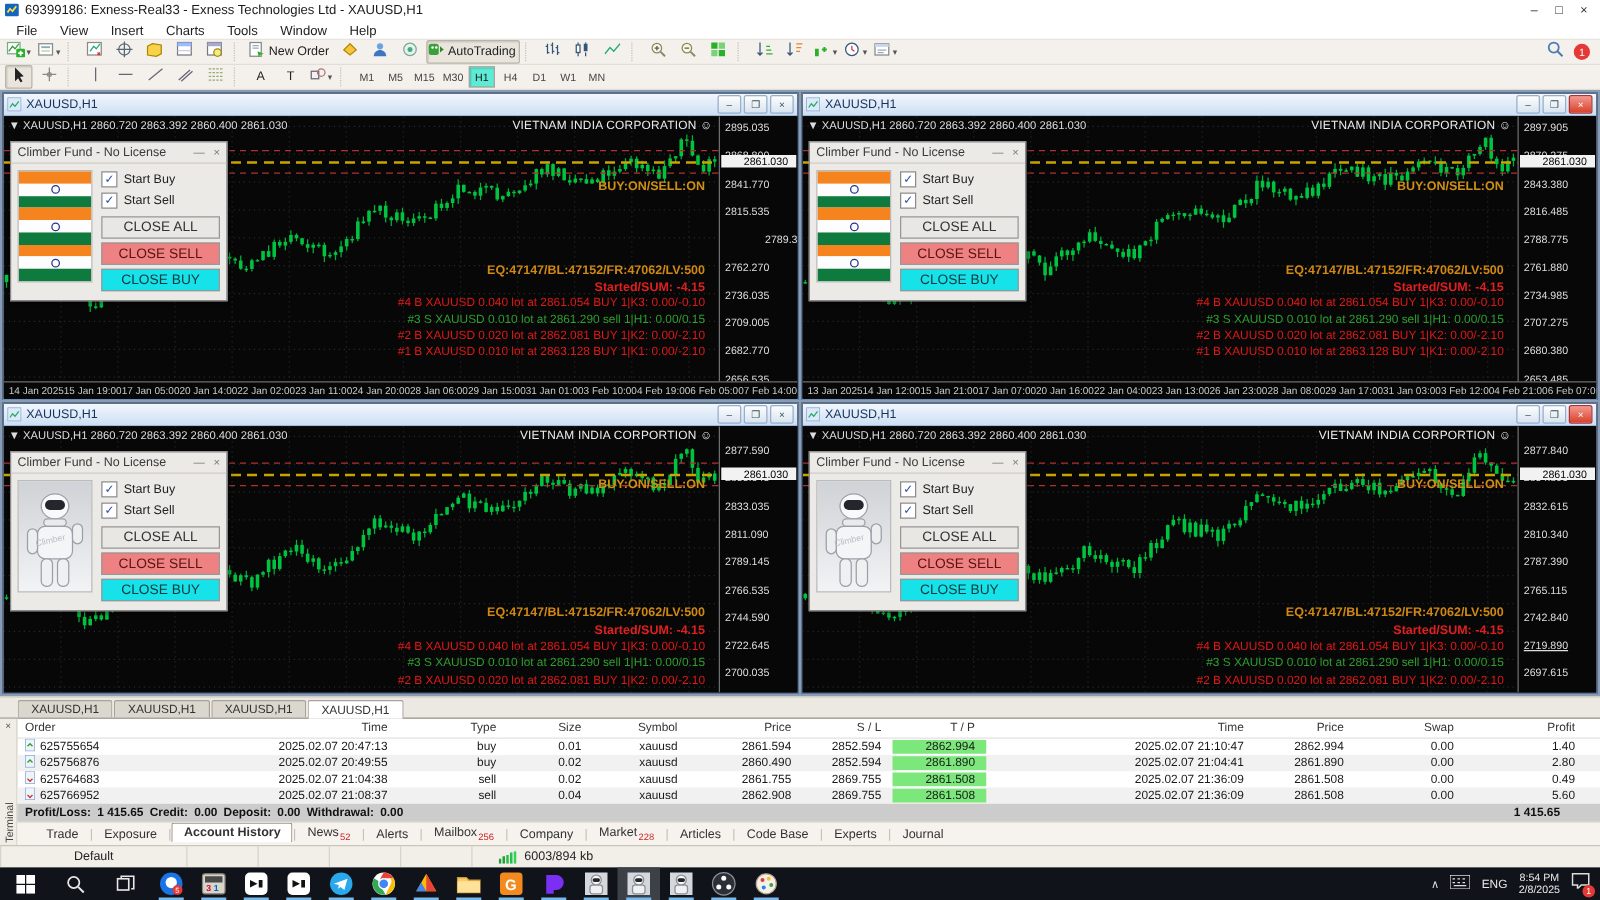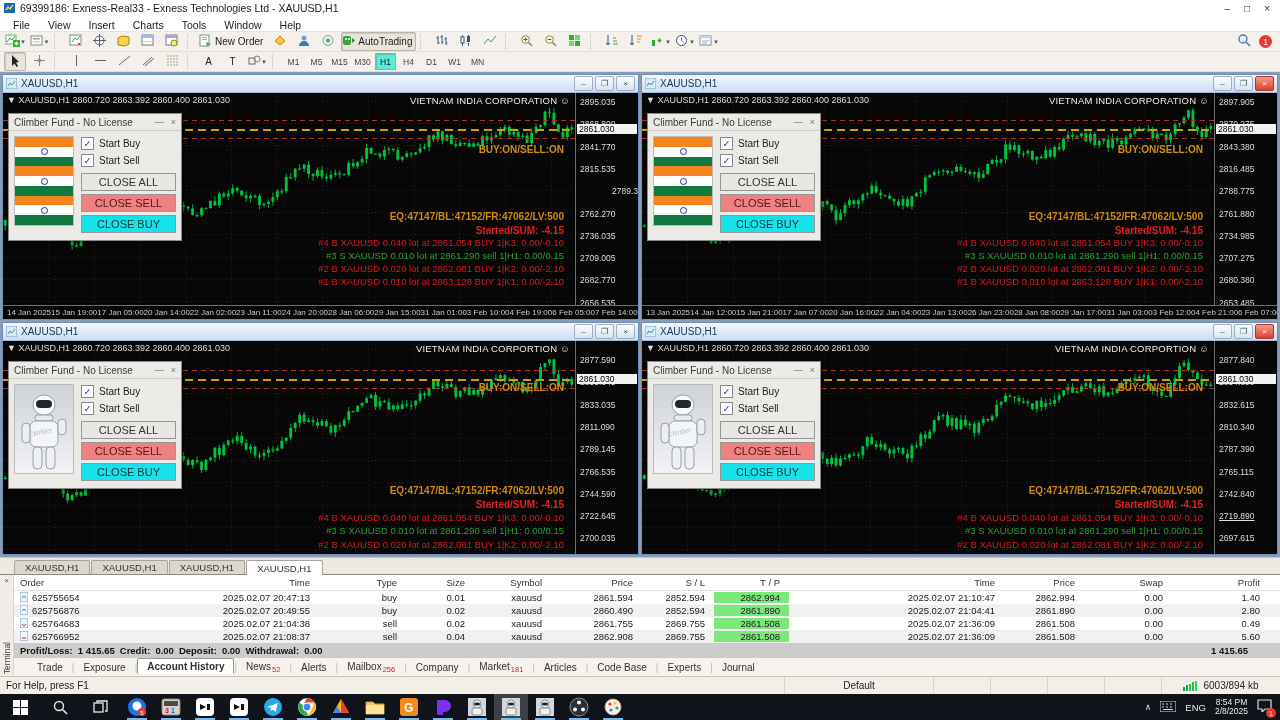--- a/index.html
+++ b/index.html
@@ -32,21 +32,21 @@
   .cbtn{width:17px;height:13px;background:linear-gradient(#fdfdfd,#d9e4f0);border:1px solid #98aecb;border-radius:2px;font-size:8px;color:#355;display:flex;align-items:center;justify-content:center;line-height:1;}
   .cbtn.close-red{background:linear-gradient(#f49a8e,#d9402a);color:#fff;border-color:#a33;}
   .cbody{position:relative;flex:1 1 auto;background:#070707;overflow:hidden;min-height:0;}
   .plot-svg{position:absolute;left:0;top:0;}
   .ohlc{position:absolute;left:4px;top:2px;font-size:9px;color:#dcdcdc;z-index:5;white-space:nowrap;}
   .corner{position:absolute;top:2px;font-size:9.5px;color:#ececec;z-index:5;letter-spacing:.2px;white-space:nowrap;}
   .dashline{position:absolute;left:0;z-index:2;}
   .chart-text{position:absolute;z-index:4;font-family:Liberation Sans, sans-serif;white-space:nowrap;text-align:right;}
   .pricescale{position:absolute;top:0;right:0;bottom:0;width:62px;background:#070707;border-left:1px solid #6e6e6e;z-index:6;}
   .pslabel{position:absolute;left:4px;font-size:8.5px;color:#dedede;white-space:nowrap;}
-  .pstag{position:absolute;left:1px;right:1px;background:#f2f2f2;color:#000;font-size:8.5px;padding:0 2px;z-index:7;}
+  .pstag{position:absolute;left:1px;right:1px;background:#f2f2f2;color:#000;font-size:8.5px;padding:0 18px;z-index:7;}
   .timeaxis{position:absolute;left:0;right:0;bottom:0;height:13px;background:#070707;border-top:1px solid #6e6e6e;display:flex;justify-content:space-between;align-items:center;padding:0 66px 0 4px;z-index:6;}
   .talabel{font-size:8px;color:#c9c9c9;white-space:nowrap;}
   
   .ea{position:absolute;left:5px;top:20px;width:172px;background:#eceae7;border:1px solid #8a8a8a;box-shadow:2px 2px 4px rgba(0,0,0,.45);z-index:10;}
   .ea-title{height:16px;display:flex;align-items:center;padding:0 5px;font-size:10px;color:#3a3a3a;border-bottom:1px solid #cfccc7;}
   .ea-title .ea-x{margin-left:auto;display:flex;gap:7px;color:#777;font-size:9px;}
   .ea-body{display:flex;padding:5px 5px 7px 5px;}
   .ea-img{width:58px;height:88px;border:1px solid #bbb;overflow:hidden;position:relative;flex:0 0 auto;}
   .flag{display:flex;flex-direction:column;height:100%;}
   .flag>div{flex:1;position:relative;}
@@ -1994,21 +1994,21 @@
             <span>Mailbox</span>
             <span class="badge">256</span>
           </span>
           <span class="tsep2">|</span>
           <span class="ttab">
             <span>Company</span>
           </span>
           <span class="tsep2">|</span>
           <span class="ttab">
             <span>Market</span>
-            <span class="badge">181</span>
+            <span class="badge">228</span>
           </span>
           <span class="tsep2">|</span>
           <span class="ttab">
             <span>Articles</span>
           </span>
           <span class="tsep2">|</span>
           <span class="ttab">
             <span>Code Base</span>
           </span>
           <span class="tsep2">|</span>
@@ -2016,21 +2016,20 @@
             <span>Experts</span>
           </span>
           <span class="tsep2">|</span>
           <span class="ttab">
             <span>Journal</span>
           </span>
         </div>
       </div>
   </div>
   <div class="statusbar">
-    <span class="sb-help">For Help, press F1</span>
     <span class="sb-seg" style="width:148px">Default</span>
     <span class="sb-seg" style="width:56px"></span>
     <span class="sb-seg" style="width:56px"></span>
     <span class="sb-seg" style="width:56px"></span>
     <span class="sb-seg" style="width:56px"></span>
     <span class="sb-seg" style="width:118px;gap:4px">
       <svg width="16" height="10">
           <rect x="0" y="6" width="2" height="4" fill="#1da13a"></rect>
           <rect x="3" y="4" width="2" height="6" fill="#1da13a"></rect>
           <rect x="6" y="3" width="2" height="7" fill="#24c04a"></rect>

